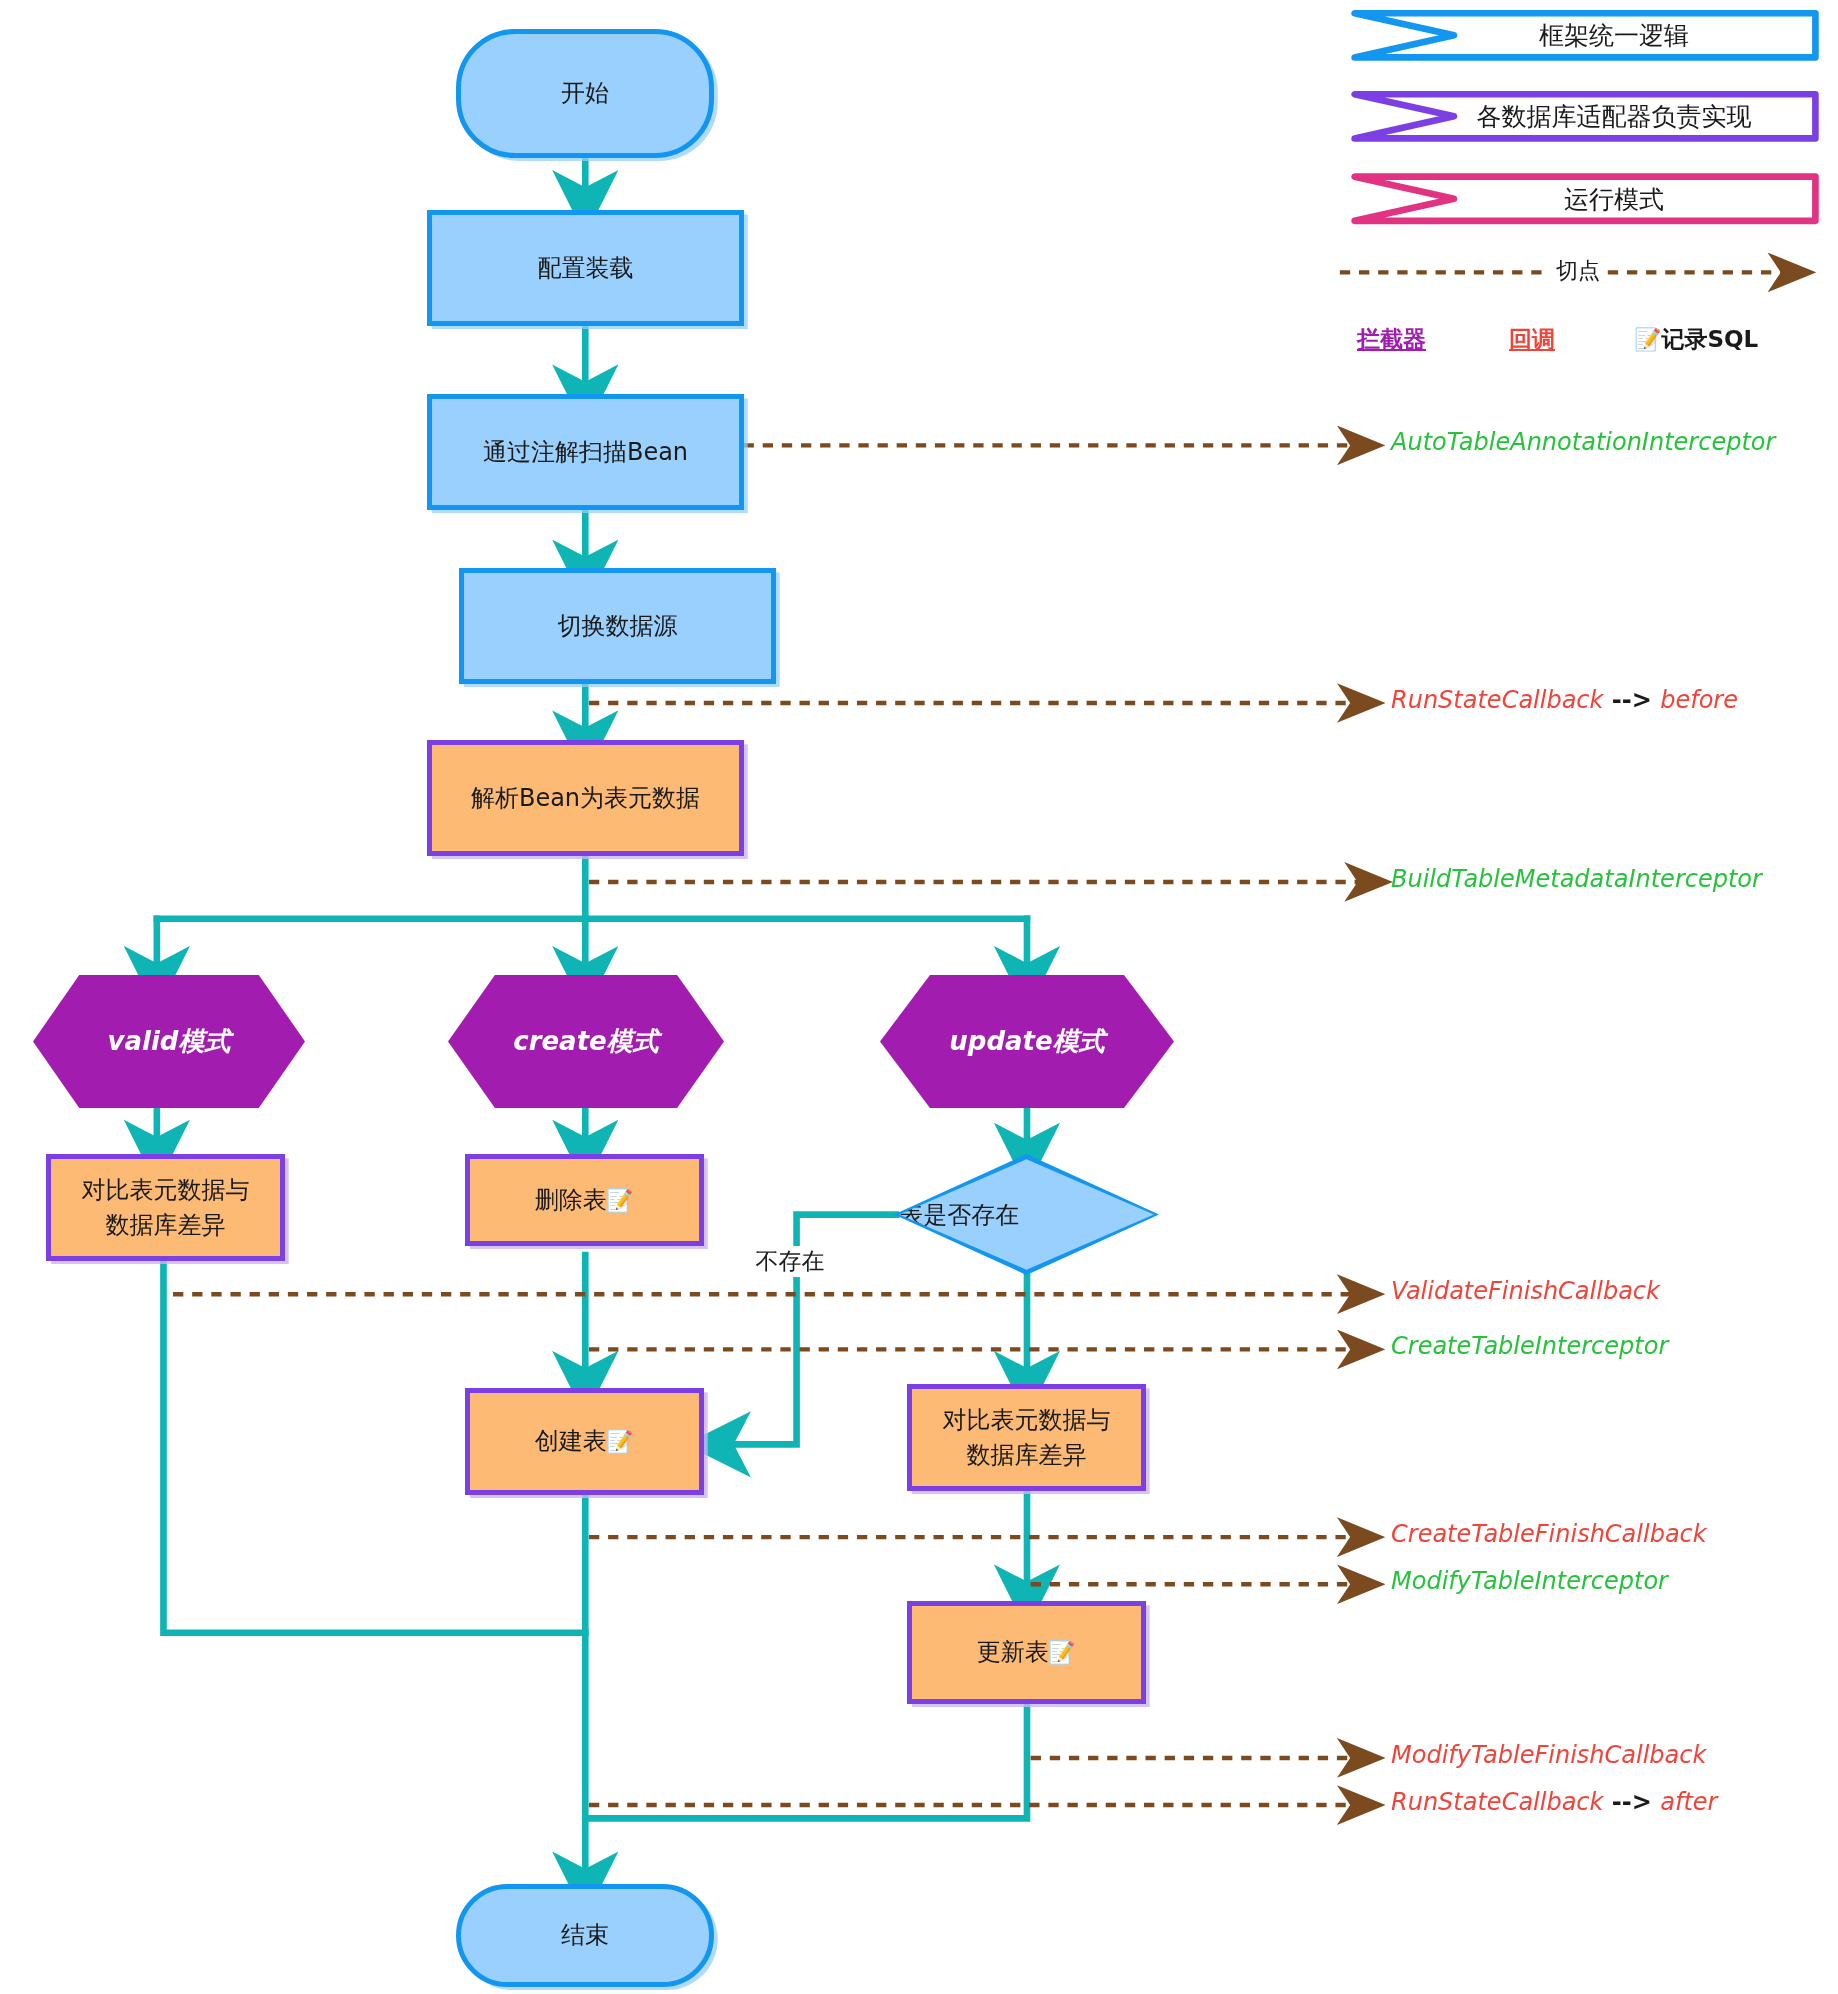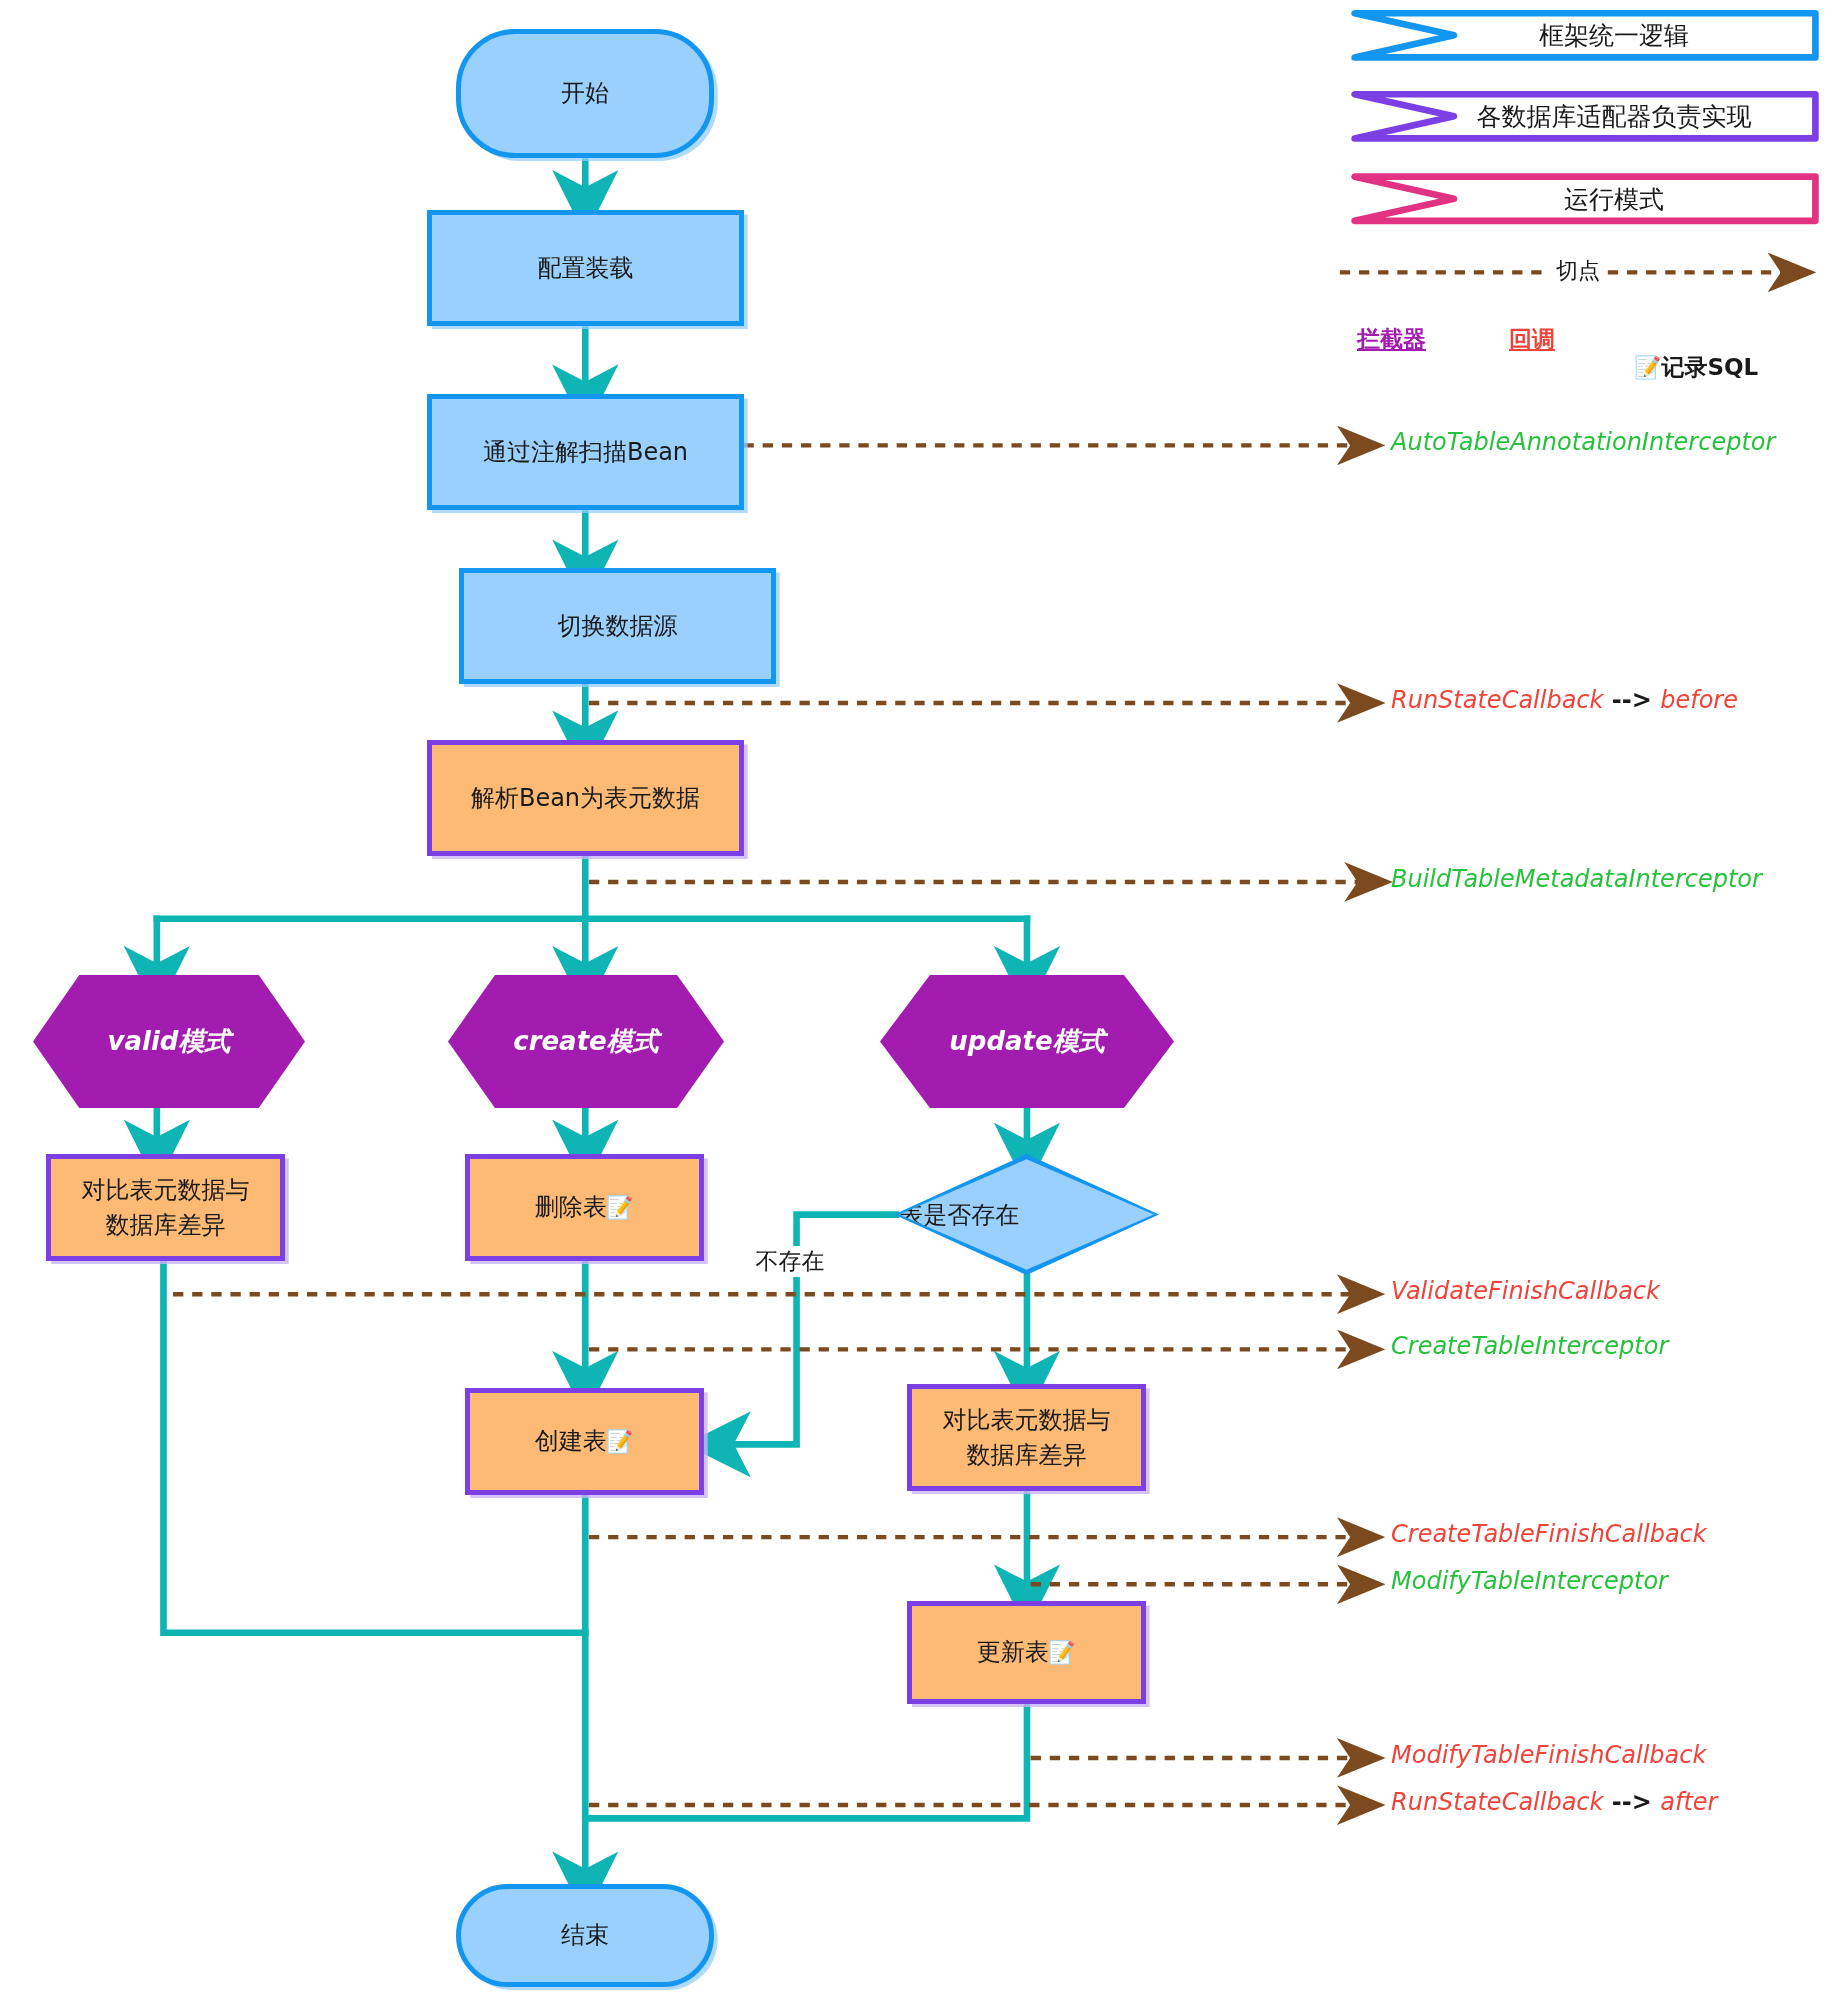--- a/index.html
+++ b/index.html
@@ -89,21 +89,21 @@
     background: #fff;
     padding: 0 5.9px;
   }
   .key-item {
     position: absolute;
     font-size: 23px;
     font-weight: bold;
   }
   .key-interceptor { color: #a21caf; text-decoration: underline; text-align: right; }
   .key-callback    { color: #F0443A; text-decoration: underline; }
-  .key-sql         { color: #1a1a1a; margin-top: 28px; }
+  .key-sql         { color: #1a1a1a; }
 
   
   .ann {
     position: absolute;
     font-size: 24px;
     font-style: italic;
     white-space: nowrap;
   }
   .ann-green { color: #27C23C; }
   .ann-red   { color: #F0443A; }
@@ -227,21 +227,21 @@
 
   <div class="node n-hex" style="left:880px; top:975px; width:294px; height:133px;">
     <span class="lbl">update模式</span>
   </div>
 
   <div class="node n-purple" style="left:46px; top:1154px; width:239px; height:107px; flex-direction:column;">
     <span class="lbl">对比表元数据与</span>
     <span class="lbl">数据库差异</span>
   </div>
 
-  <div class="node n-purple" style="left:465px; top:1154px; width:239px; height:107px;">
+  <div class="node n-purple" style="left:465px; top:1154px; width:239px; height:92px;">
     <span class="lbl">
       <span>删除表</span><span class="memo">📝</span>
     </span>
   </div>
 
   <div class="diamond-wrap" style="left:894px; top:1154px; width:265px; height:121px;">
     <div class="dm-border"></div>
     <div class="dm-fill">
       <span>表是否存在</span>
     </div>

